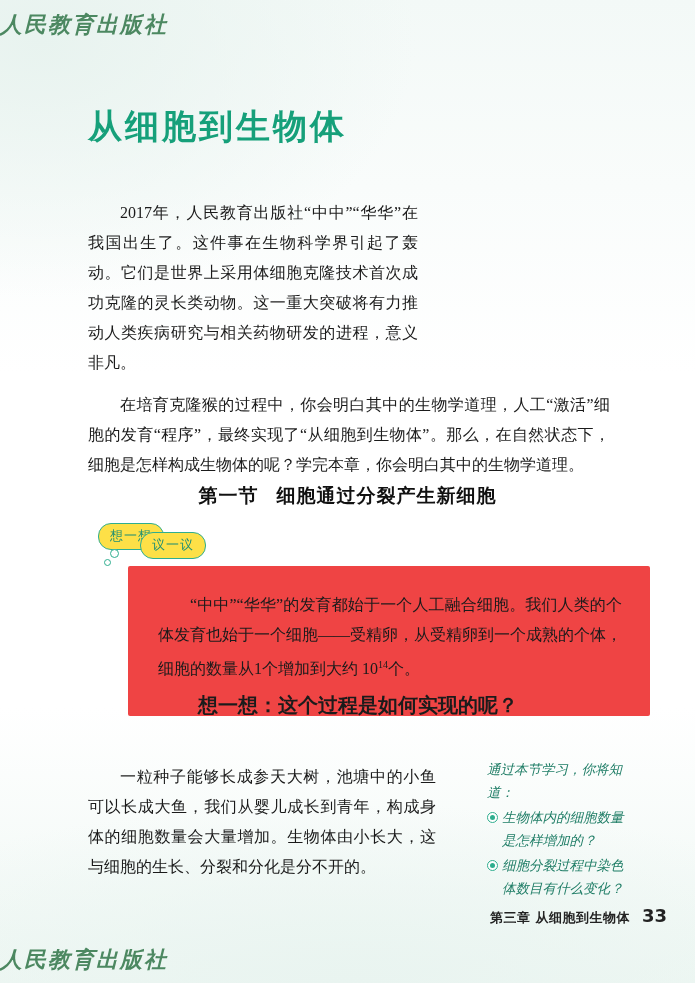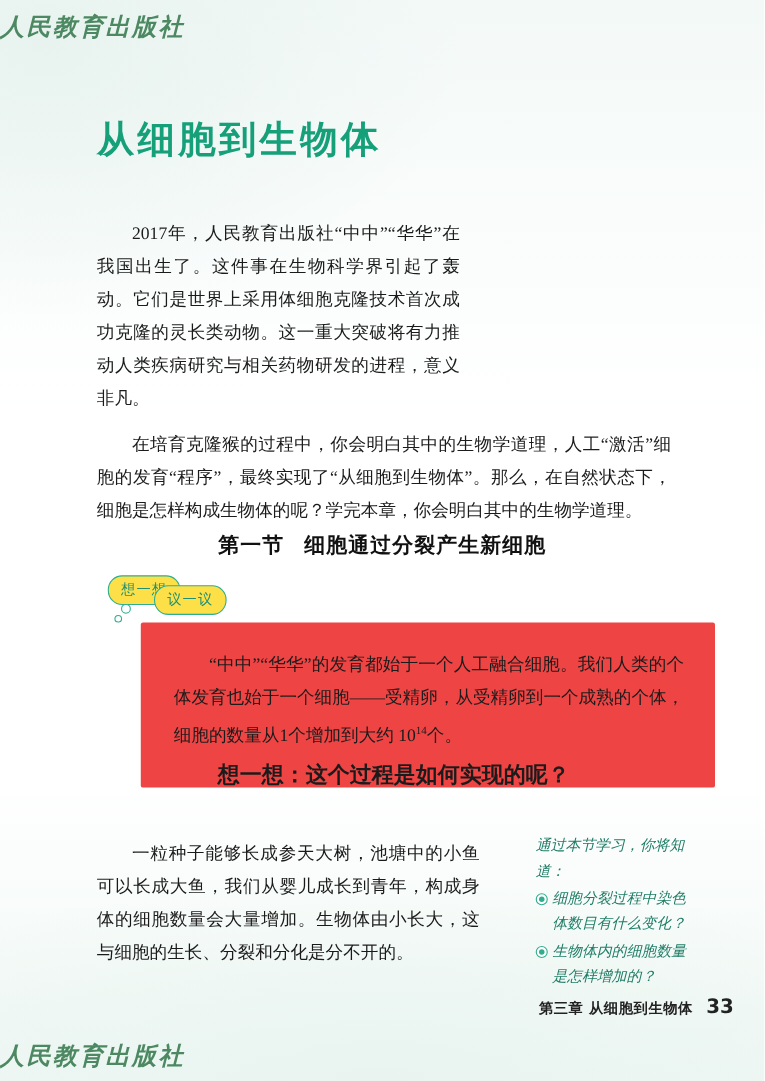--- a/index.html
+++ b/index.html
@@ -307,25 +307,25 @@
       <div class="think-q">想一想：这个过程是如何实现的呢？</div>
     </div>
   </div>
 
   <div class="para-3">一粒种子能够长成参天大树，池塘中的小鱼可以长成大鱼，我们从婴儿成长到青年，构成身体的细胞数量会大量增加。生物体由小长大，这与细胞的生长、分裂和分化是分不开的。</div>
 
   <div class="goal-box">
     <div class="goal-head">通过本节学习，你将知道：</div>
     <div class="goal-item">
       <span class="goal-bullet"></span>
-      <span>细胞分裂过程中染色体数目有什么变化？</span>
+      <span>生物体内的细胞数量是怎样增加的？</span>
     </div>
     <div class="goal-item">
       <span class="goal-bullet"></span>
-      <span>生物体内的细胞数量是怎样增加的？</span>
+      <span>细胞分裂过程中染色体数目有什么变化？</span>
     </div>
   </div>
 
   <div class="footer">
     <span class="chap">第三章  从细胞到生物体</span><span class="pageno">33</span>
   </div>
 
   <div class="publisher-mark publisher-bottom">人民教育出版社</div>
 
 </div>

